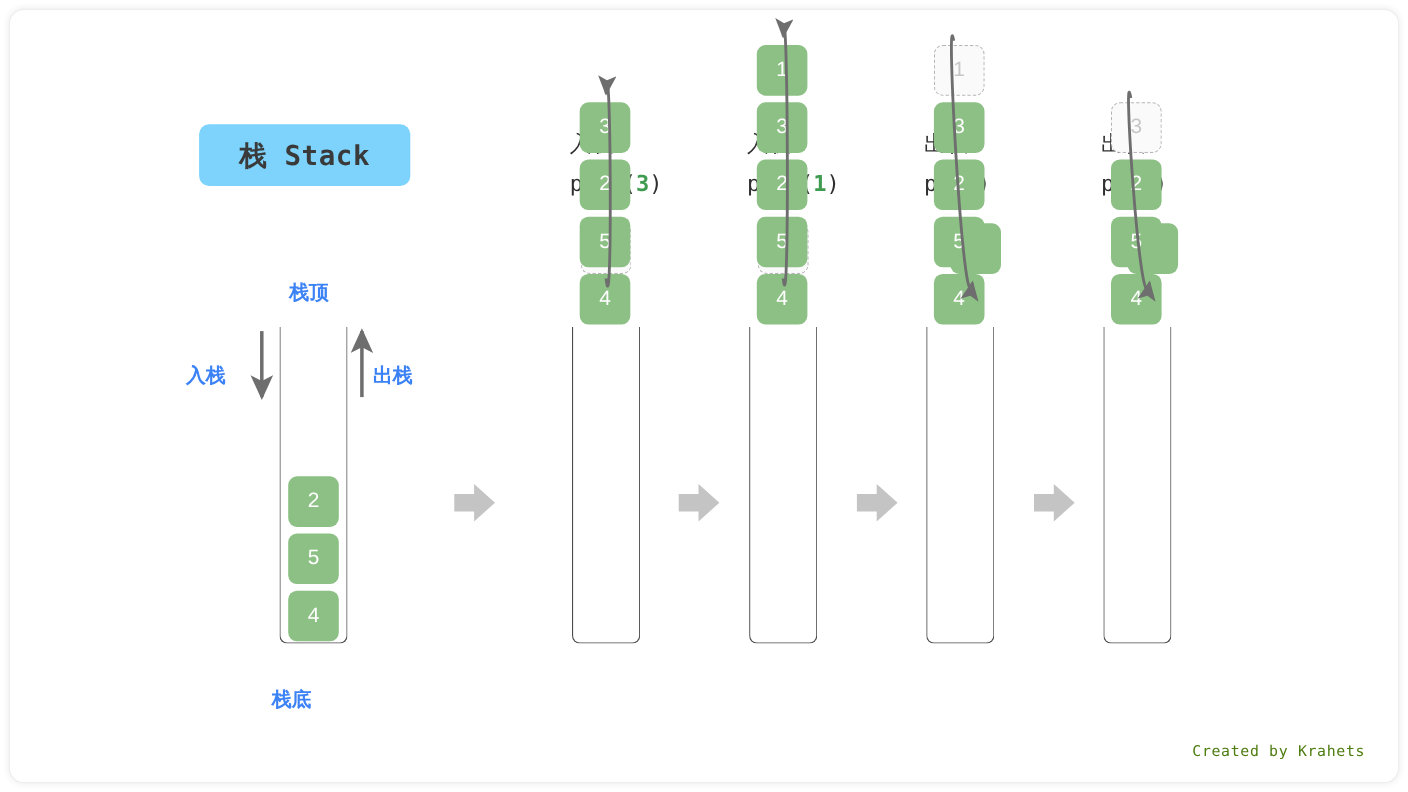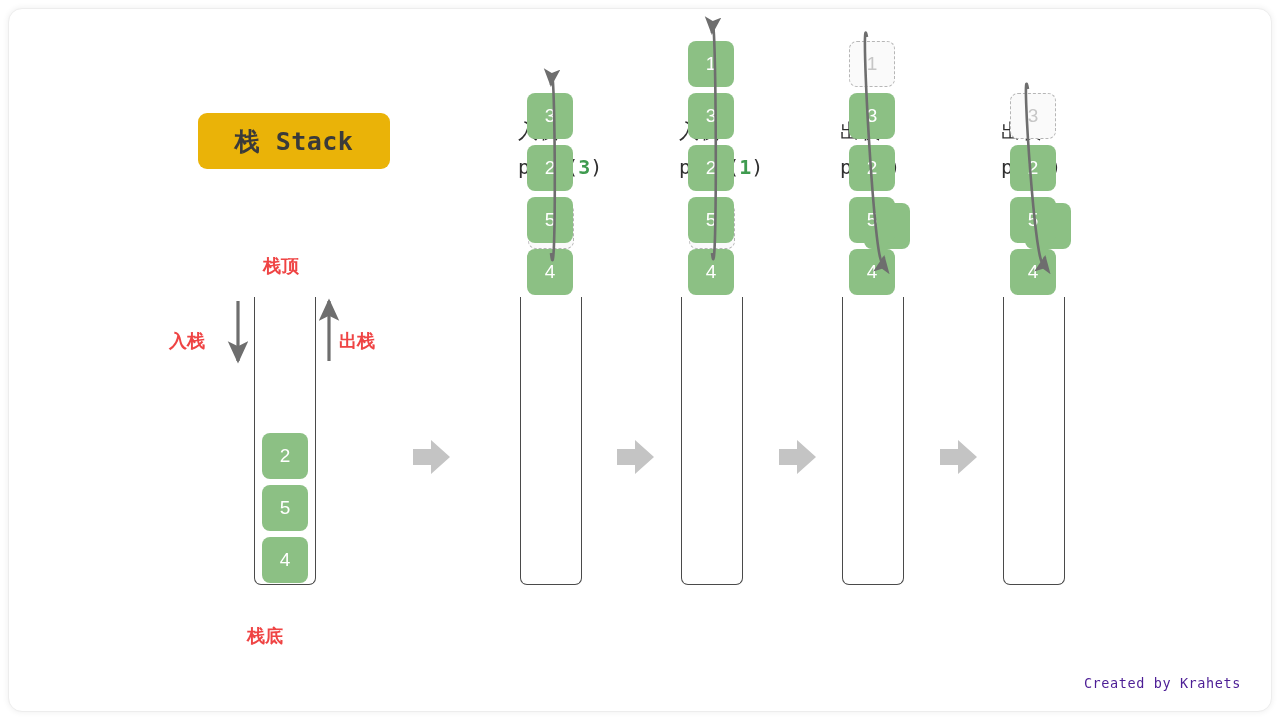--- a/index.html
+++ b/index.html
@@ -28,42 +28,42 @@
   }
   .stage {
     position: absolute;
     left: 0; top: 0;
     width: 1264px; height: 704px;
   }
 
   
   .title-badge {
     position: absolute;
-    left: 189px;
+    left: 172px;
     top: 104px;
     width: 192px;
     height: 56px;
-    background: #eab308;
+    background: #7dd3fc;
     border-radius: 9px;
     display: flex;
     align-items: center;
     justify-content: center;
     font-size: 25px;
     font-weight: bold;
     color: #3a3a3a;
     font-family: "DejaVu Sans Mono", "Liberation Mono", monospace;
     letter-spacing: 0.5px;
   }
 
   
   .label-cn {
     position: absolute;
     font-size: 18px;
     font-weight: bold;
-    color: #ef4444;
+    color: #3b82f6;
     white-space: nowrap;
   }
   .col-head {
     position: absolute;
     font-size: 20px;
     color: #2f2f2f;
     white-space: nowrap;
     line-height: 36px;
     font-family: "DejaVu Sans Mono", "Liberation Mono", monospace;
   }
@@ -132,21 +132,21 @@
     height: 704px;
     pointer-events: none;
   }
 
   
   .footer {
     position: absolute;
     right: 32px;
     bottom: 22px;
     font-size: 13.5px;
-    color: #4c1d95;
+    color: #4d7c0f;
     font-family: "DejaVu Sans Mono", "Liberation Mono", monospace;
     letter-spacing: 0.6px;
   }
 </style>
 </head>
 <body>
 
 <div class="card">
   <div class="stage">
 

